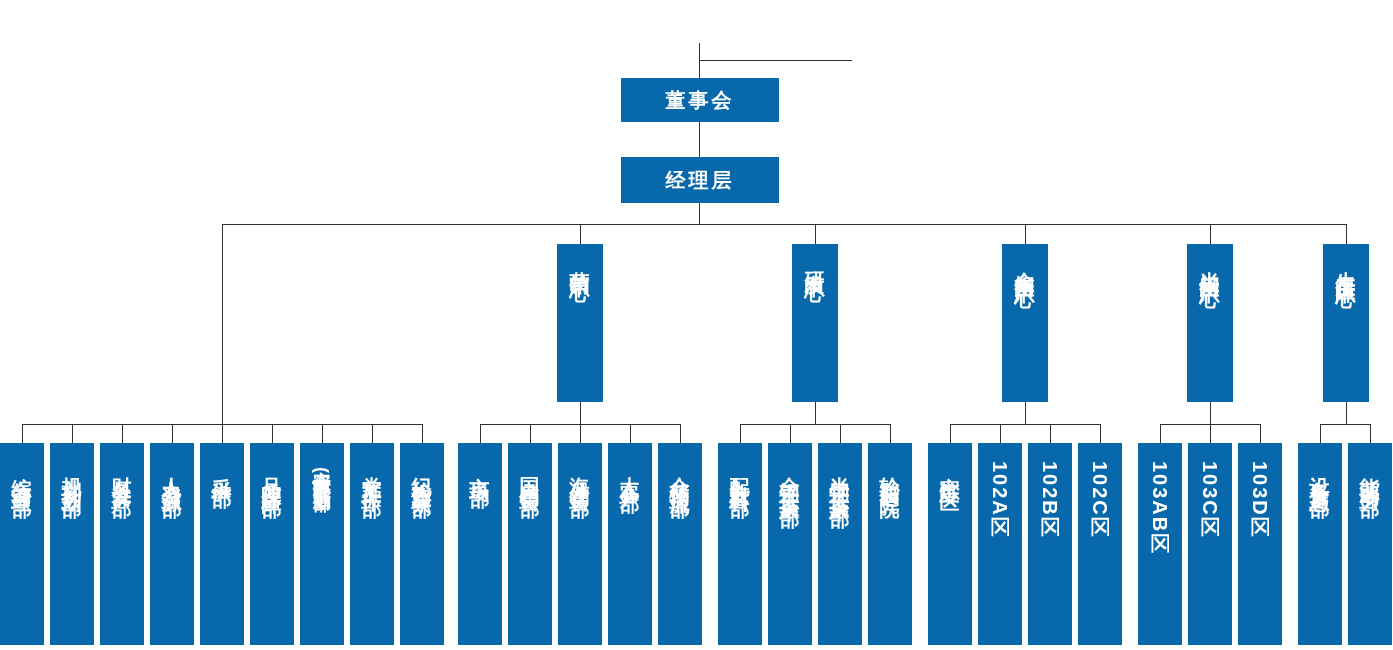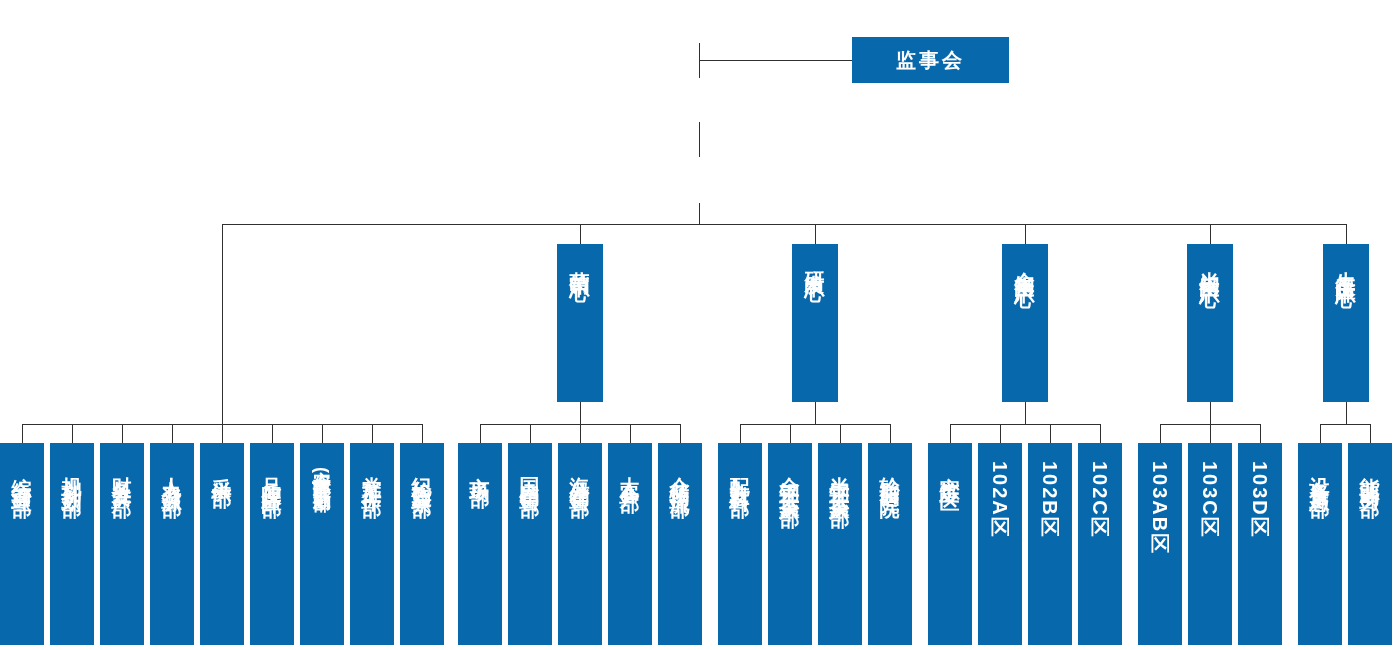--- a/index.html
+++ b/index.html
@@ -30,21 +30,22 @@
   
   .sideways{text-orientation:sideways;letter-spacing:2px;}
   .hl{position:absolute;height:1px;background:var(--line_color,#303030);}
   .vl{position:absolute;width:1px;background:var(--line_color,#303030);}
 </style>
 </head>
 <body>
 
 <div id="stage">
 
-  <div class="box box-h" style="left:852px;top:37px;width:157px;height:46px">监事会</div>
+  <div class="box box-h" style="left:621px;top:78px;width:158px;height:44px">董事会</div>
+  <div class="box box-h" style="left:621px;top:157px;width:158px;height:46px">经理层</div>
 
   <div class="box box-vc" style="left:557px;top:244px;width:46px;height:158px">营销中心</div>
   <div class="box box-vc" style="left:792px;top:244px;width:46px;height:158px">研发中心</div>
   <div class="box box-vc" style="left:1002px;top:244px;width:46px;height:158px">全钢生产中心</div>
   <div class="box box-vc" style="left:1187px;top:244px;width:46px;height:158px">半钢生产中心</div>
   <div class="box box-vc" style="left:1323px;top:244px;width:46px;height:158px">生产保障中心</div>
 
   <div class="box box-v" style="left:0px;top:443px;width:44px;height:202px">综合管理部</div>
   <div class="box box-v" style="left:50px;top:443px;width:44px;height:202px">规划计划部</div>
   <div class="box box-v" style="left:100px;top:443px;width:44px;height:202px">财务资产部</div>

